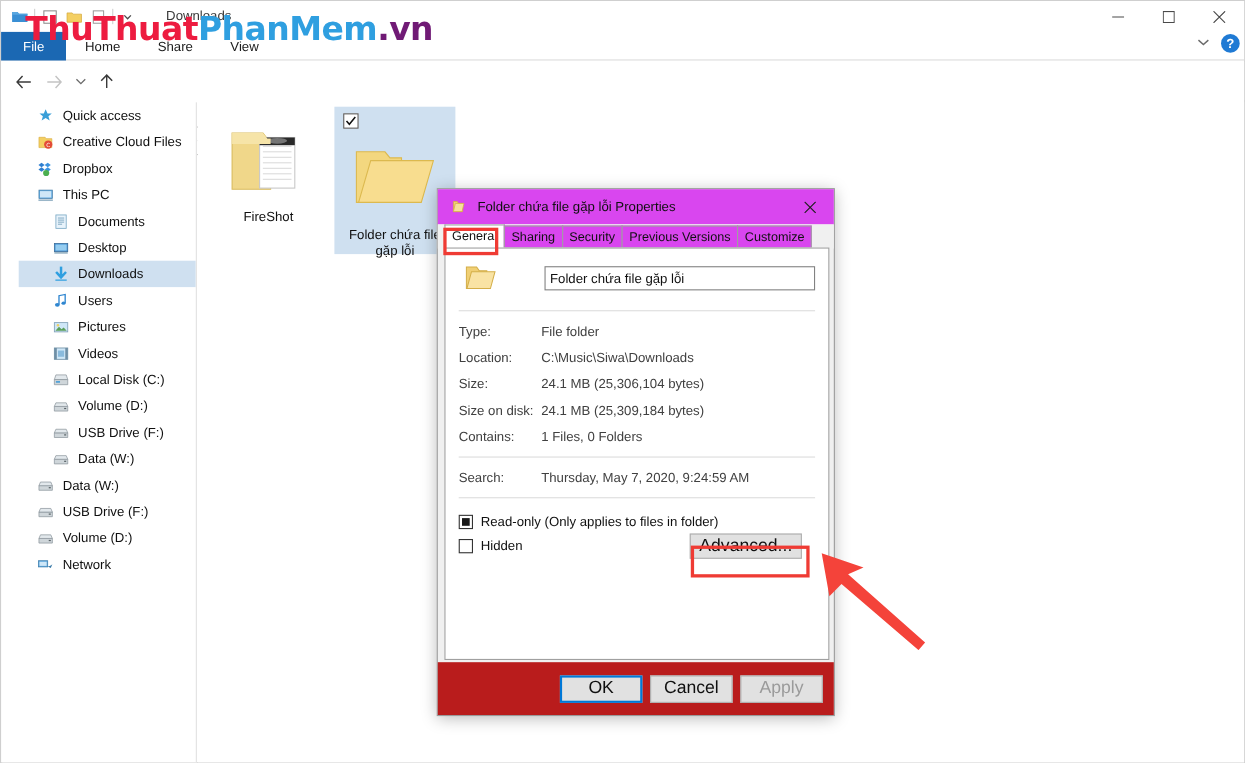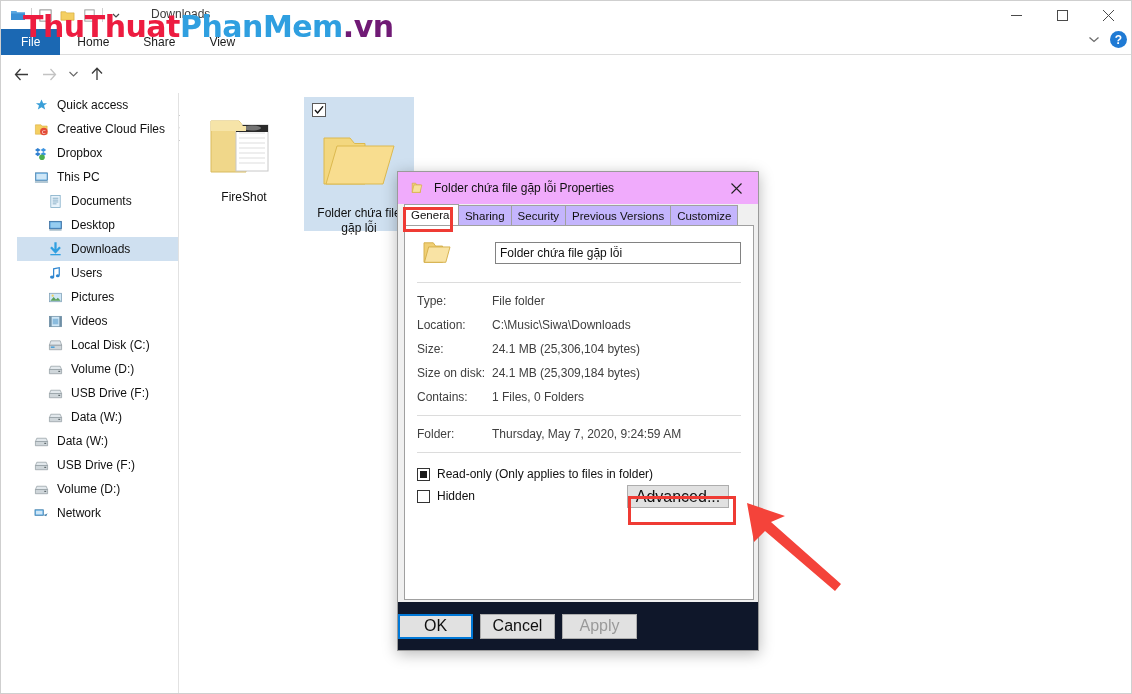--- a/index.html
+++ b/index.html
@@ -180,21 +180,21 @@
   
   .dialog {
     position: absolute; left: 396px; top: 170px;
     width: 362px; height: 480px;
     background: #f0f0f0;
     border: 1px solid #9a9a9a;
     box-shadow: 0 3px 14px rgba(0,0,0,0.28);
   }
   .dlg-title {
     height: 32px; display: flex; align-items: center;
-    background: #f0abfc;
+    background: #d946ef;
     padding-left: 10px;
   }
   .dlg-title-ic { width: 18px; display: flex; align-items: center; justify-content: center; margin-right: 8px; }
   .dlg-title-tx { font-size: 12px; color: #101010; }
   .dlg-close {
     position: absolute; right: 0; top: 0; width: 44px; height: 32px;
     display: flex; align-items: center; justify-content: center;
     font-size: 15px; color: #202020;
   }
 
@@ -202,21 +202,21 @@
     position: absolute; left: 0; top: 32px; width: 100%; height: 22px;
     display: flex; align-items: flex-end;
     padding-left: 6px;
     background: #f0f0f0;
   }
   .tab {
     height: 21px; padding: 0 6px;
     font-size: 11.5px; color: #101010;
     display: flex; align-items: center;
     border: 1px solid #a0a0a0;
-    background: #c4b5fd;
+    background: #d946ef;
     margin-right: -1px;
   }
   .tab.active {
     background: #ffffff; border-bottom-color: #ffffff; height: 22px;
   }
   .tabpanel {
     position: absolute; left: 6px; top: 53px;
     width: 350px; height: 375px;
     background: #ffffff;
     border: 1px solid #a0a0a0;
@@ -259,23 +259,23 @@
     font-size: 16px; color: #101010;
     display: flex; align-items: center; justify-content: center;
     font-family: "Liberation Sans", sans-serif;
   }
   .btn-advanced {
     position: absolute; right: 12px; top: 0;
     width: 102px; height: 23px;
   }
   .dlg-footer {
     position: absolute; left: 0; bottom: 0; width: 100%; height: 48px;
-    display: flex; align-items: center; 
+    display: flex; align-items: center; justify-content: flex-end;
     gap: 7px; padding-right: 10px;
-    background: #0f172a;
+    background: #b91c1c;
   }
   .btn-ok {
     width: 75px; height: 25px;
     border: 2px solid #0078d7; background: #e1e1e1;
   }
   .btn-cancel { width: 75px; height: 25px; }
   .btn-apply { width: 75px; height: 25px; color: #9a9a9a; }
 
   
   .annot-box {
@@ -717,21 +717,21 @@
         <span class="prop-val">24.1 MB (25,309,184 bytes)</span>
       </div>
       <div class="prop-row">
         <span class="prop-key">Contains:</span>
         <span class="prop-val">1 Files, 0 Folders</span>
       </div>
 
       <div class="hr"></div>
 
       <div class="prop-row">
-        <span class="prop-key">Folder:</span>
+        <span class="prop-key">Search:</span>
         <span class="prop-val">Thursday, May 7, 2020, 9:24:59 AM</span>
       </div>
 
       <div class="hr"></div>
 
       <div class="attr-row">
         <span class="attr-lines">
 
           <span class="cbline">
             <span class="cbox">

